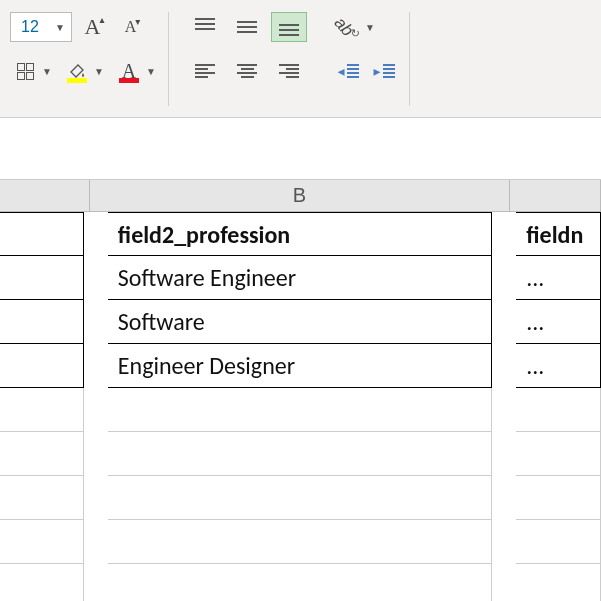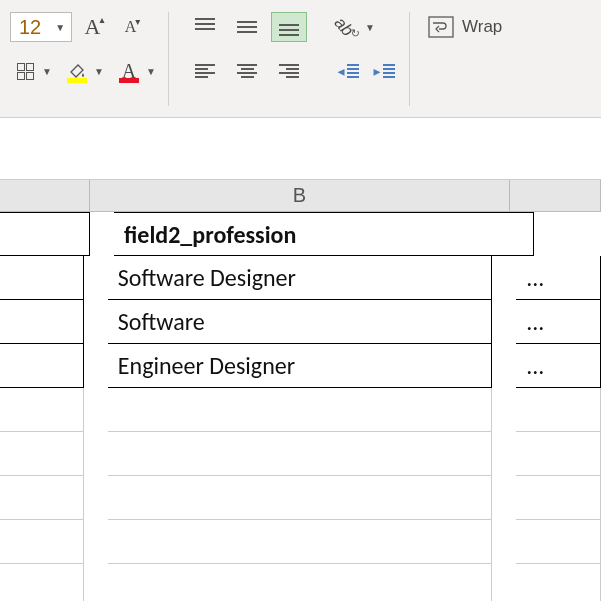--- a/index.html
+++ b/index.html
@@ -42,23 +42,23 @@
 .fontsize-box {
   display: flex;
   align-items: center;
   background: #fff;
   border: 1px solid #bbb;
   height: 30px;
   width: 62px;
 }
 .fontsize-box span {
   flex: 1;
-  text-align: right;
-  font-size: 20px;
-  color: #a16207;
+  text-align: center;
+  font-size: 16px;
+  color: #0369a1;
   padding-left: 8px;
 }
 .fontsize-box .caret {
   width: 18px;
   text-align: center;
   color: #555;
   font-size: 10px;
 }
 
 .btn {
@@ -367,48 +367,41 @@
               <span></span>
               <span></span>
               <span></span>
             </div>
         </div>
       </div>
     </div>
   </div>
 
   <div class="ribbon-group" style="padding-left:18px;">
-    <div class="wrap-item">
-      <svg class="wrap-svg" width="26" height="22" viewBox="0 0 26 22">
-        <rect x="1" y="1" width="24" height="20" fill="none" stroke="#5a5a5a" stroke-width="1.3"></rect>
-        <path d="M5 7 h10 a3 3 0 0 1 0 6 h-4" fill="none" stroke="#5a5a5a" stroke-width="1.3"></path>
-        <path d="M11 10 l-3 3 l3 3" fill="none" stroke="#5a5a5a" stroke-width="1.3"></path>
-      </svg>
-      <span>Wrap</span>
-    </div>
   </div>
 
 </div>
 
 <div class="gap"></div>
 
 <div class="colheaders">
   <div class="cell colA"></div>
   <div class="cell colB">B</div>
   <div class="cell colC"></div>
 </div>
 
 <div class="grid">
   <div class="grow databorder firstdata">
     <div class="gcell colA bold"></div>
     <div class="gcell colB bold">field2_profession</div>
+    <div class="gcell colC bold">fieldn</div>
   </div>
   <div class="grow databorder">
     <div class="gcell colA"></div>
-    <div class="gcell colB">Software Designer</div>
+    <div class="gcell colB">Software Engineer</div>
     <div class="gcell colC">...</div>
   </div>
   <div class="grow databorder">
     <div class="gcell colA"></div>
     <div class="gcell colB">Software</div>
     <div class="gcell colC">...</div>
   </div>
   <div class="grow databorder">
     <div class="gcell colA"></div>
     <div class="gcell colB">Engineer Designer</div>

